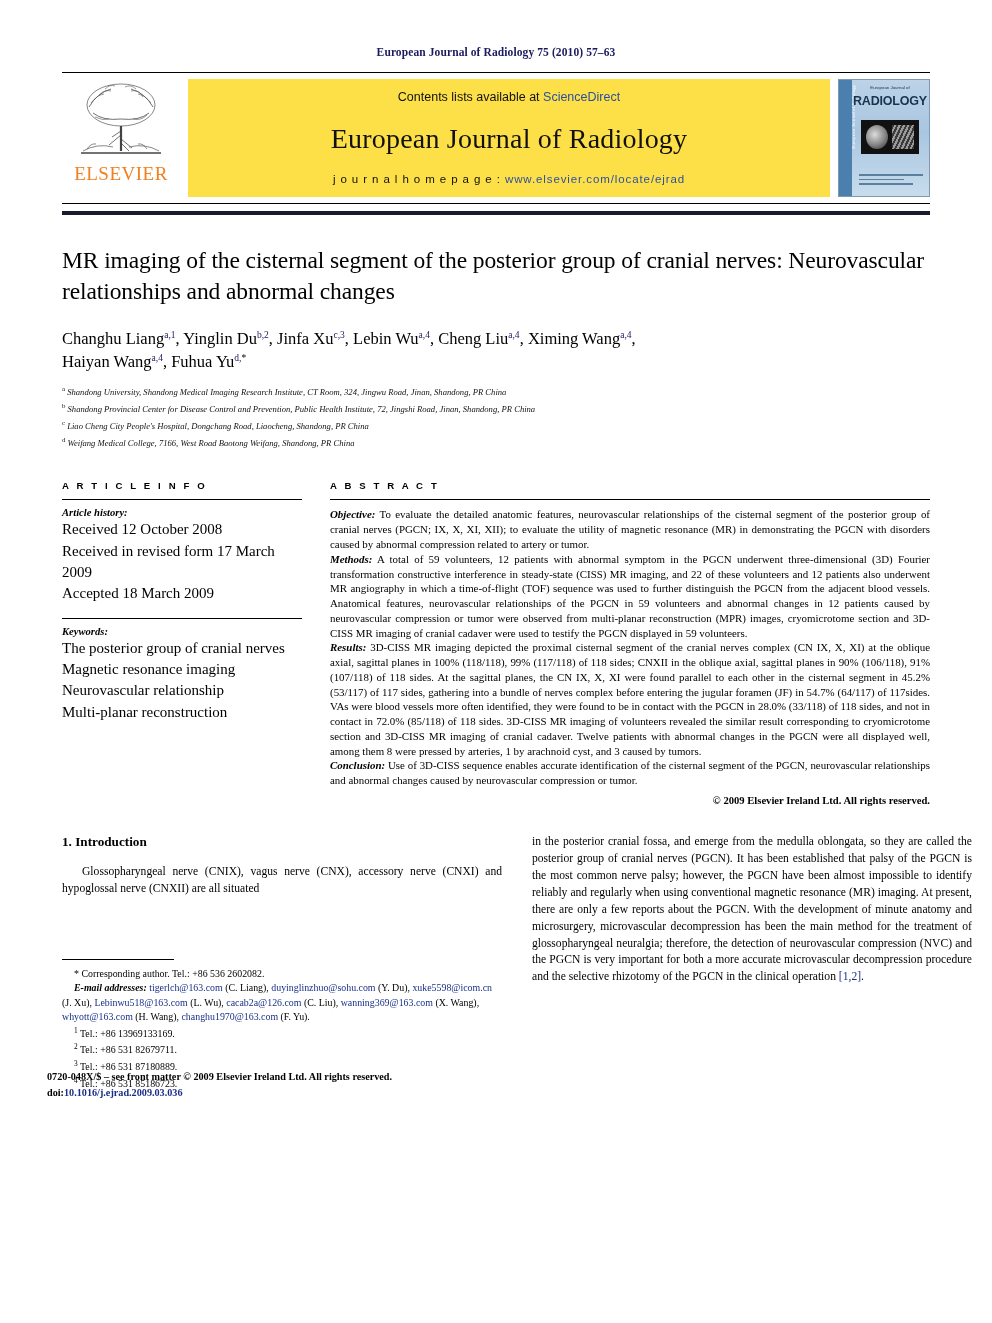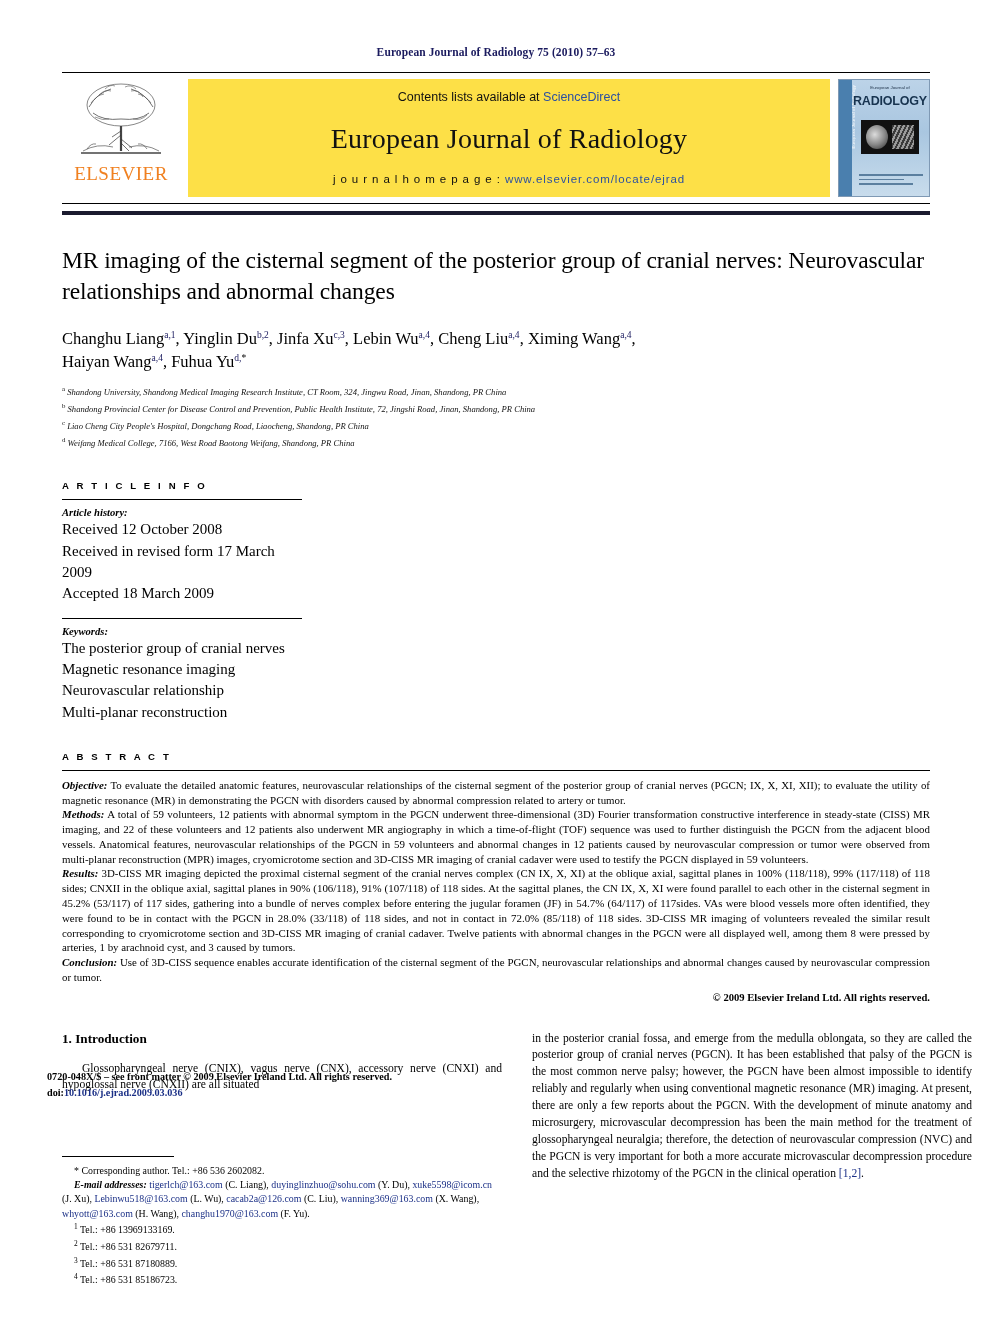--- a/index.html
+++ b/index.html
@@ -179,21 +179,20 @@
     line-height: 1.62;
     color: #111;
   }
   .affils sup { font-style: normal; font-size: 6.8px; }
 
   
   .info-abstract {
     margin: 30px 62px 0 62px;
     display: flex;
     gap: 28px;
-    flex-direction: column;
   }
   .col-info { width: 240px; flex: 0 0 240px; }
   .col-abs  { flex: 1 1 auto; }
 
   .sec-head {
     font-family: "Liberation Sans", sans-serif;
     font-size: 9.6px;
     font-weight: bold;
     letter-spacing: 2.6px;
     color: #000;

